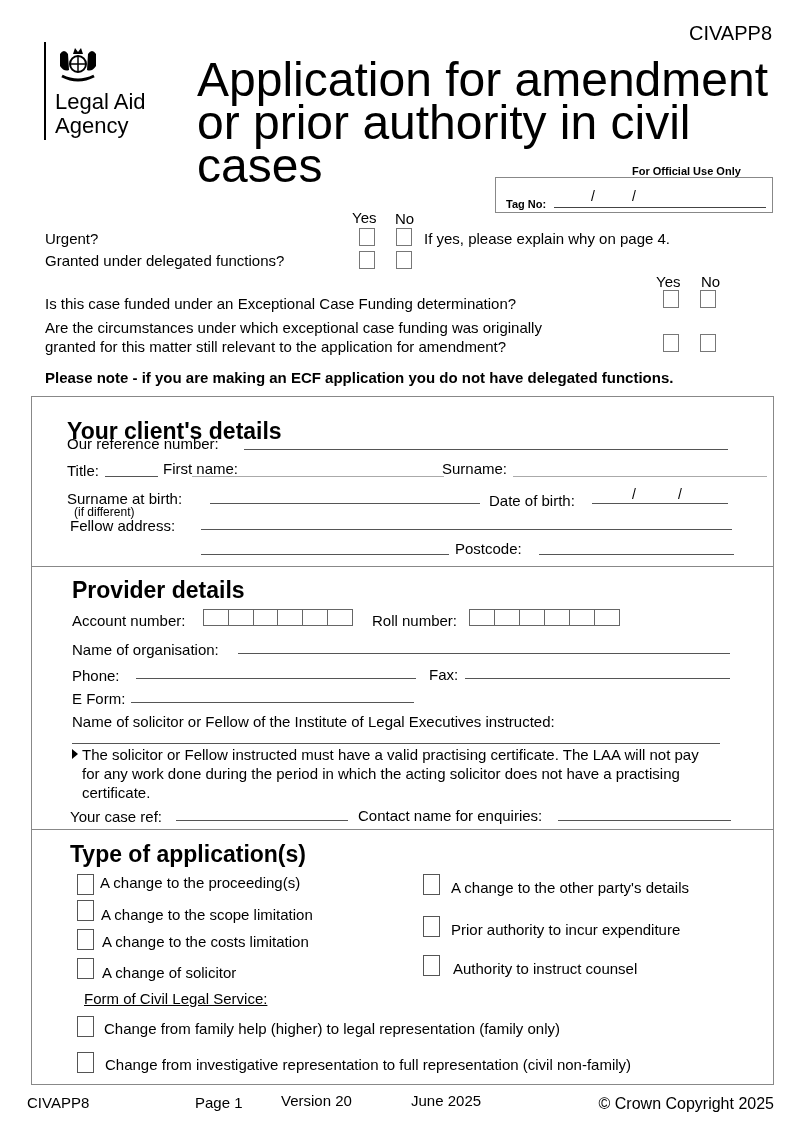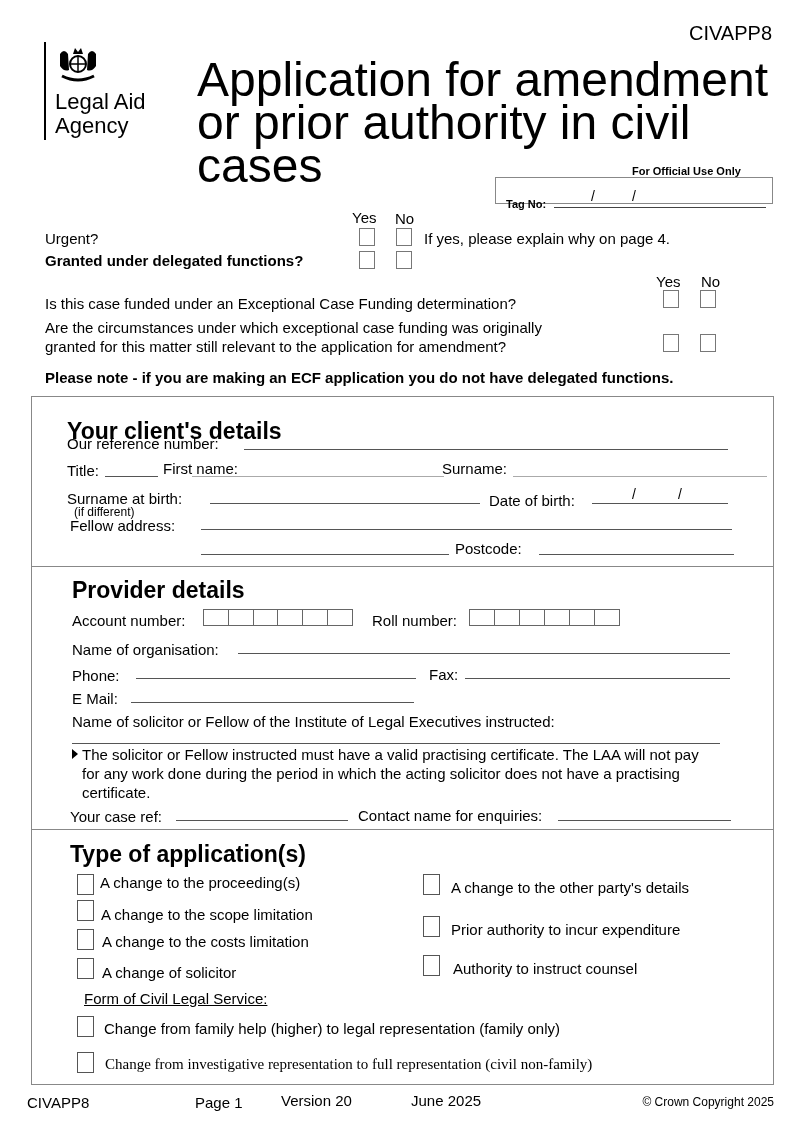--- a/index.html
+++ b/index.html
@@ -37,36 +37,36 @@
   <div style="position:absolute; left:11px; top:72px; font-size:22px; line-height:24px;">Agency</div>
 </div>
 
 <div class="abs" style="left:197px; top:58px; font-size:48px; line-height:43px;">
   <div>Application for amendment</div>
   <div>or prior authority in civil</div>
   <div>cases</div>
 </div>
 
 <div class="abs" style="left:632px; top:165px; font-size:11px; font-weight:bold;">For Official Use Only</div>
-<div class="abs" style="left:495px; top:177px; width:278px; height:27px; border:1px solid #888; box-sizing:border-box;">
+<div class="abs" style="left:495px; top:177px; width:278px; height:36px; border:1px solid #888; box-sizing:border-box;">
   <span style="position:absolute; left:10px; top:20px; font-size:11px; font-weight:bold;">Tag No:</span>
   <div style="position:absolute; left:58px; top:29px; width:212px; border-top:1px solid #444;"></div>
   <span class="slash" style="left:95px; top:10px;">/</span>
   <span class="slash" style="left:136px; top:10px;">/</span>
 </div>
 
 <div class="abs t15" style="left:352px; top:209px;">Yes</div>
 <div class="abs t15" style="left:395px; top:210px;">No</div>
 
 <div class="abs t15" style="left:45px; top:230px;">Urgent?</div>
 <div class="cb" style="left:359px; top:228px;"></div>
 <div class="cb" style="left:396px; top:228px;"></div>
 <div class="abs t15" style="left:424px; top:230px;">If yes, please explain why on page 4.</div>
 
-<div class="abs t15" style="left:45px; top:252px;font-weight:bold;">Granted under delegated functions?</div>
+<div class="abs t15" style="left:45px; top:252px;">Granted under delegated functions?</div>
 <div class="cb" style="left:359px; top:251px;"></div>
 <div class="cb" style="left:396px; top:251px;"></div>
 
 <div class="abs t15" style="left:656px; top:273px;">Yes</div>
 <div class="abs t15" style="left:701px; top:273px;">No</div>
 
 <div class="abs t15" style="left:45px; top:295px;">Is this case funded under an Exceptional Case Funding determination?</div>
 <div class="cb" style="left:663px; top:290px;"></div>
 <div class="cb" style="left:700px; top:290px;"></div>
 
@@ -128,21 +128,21 @@
   </div>
 
   <div class="abs t15" style="left:40px; top:75px;">Name of organisation:</div>
   <div class="line" style="left:206px; top:87px; width:492px;"></div>
 
   <div class="abs t15" style="left:40px; top:101px;">Phone:</div>
   <div class="line" style="left:104px; top:112px; width:280px;"></div>
   <div class="abs t15" style="left:397px; top:100px;">Fax:</div>
   <div class="line" style="left:433px; top:112px; width:265px;"></div>
 
-  <div class="abs t15" style="left:40px; top:124px;">E Mail:</div>
+  <div class="abs t15" style="left:40px; top:124px;">E Form:</div>
   <div class="line" style="left:99px; top:136px; width:283px;"></div>
 
   <div class="abs t15" style="left:40px; top:147px;text-align:right;">Name of solicitor or Fellow of the Institute of Legal Executives instructed:</div>
   <div class="line" style="left:40px; top:177px; width:648px;"></div>
 
   <div class="abs" style="left:40px; top:183px; width:0; height:0; border-left:6px solid #000; border-top:5px solid transparent; border-bottom:5px solid transparent;"></div>
   <div class="abs t15" style="left:50px; top:180px;">The solicitor or Fellow instructed must have a valid practising certificate. The LAA will not pay</div>
   <div class="abs t15" style="left:50px; top:199px;">for any work done during the period in which the acting solicitor does not have a practising</div>
   <div class="abs t15" style="left:50px; top:218px;">certificate.</div>
 
@@ -175,20 +175,20 @@
 
   <div class="cb cb-big" style="left:391px; top:125px;"></div>
   <div class="abs t15" style="left:421px; top:130px;">Authority to instruct counsel</div>
 
   <div class="abs t15" style="left:52px; top:160px; text-decoration:underline;">Form of Civil Legal Service:</div>
 
   <div class="cb cb-big" style="left:45px; top:186px;"></div>
   <div class="abs t15" style="left:72px; top:190px;">Change from family help (higher) to legal representation (family only)</div>
 
   <div class="cb cb-big" style="left:45px; top:222px;"></div>
-  <div class="abs t15" style="left:73px; top:226px;font-family:Liberation Serif, serif;">Change from investigative representation to full representation (civil non-family)</div>
+  <div class="abs t15" style="left:73px; top:226px;">Change from investigative representation to full representation (civil non-family)</div>
 </div>
 
 <div class="abs t15" style="left:27px; top:1094px;">CIVAPP8</div>
 <div class="abs t15" style="left:195px; top:1094px;">Page 1</div>
 <div class="abs t15" style="left:281px; top:1092px;">Version 20</div>
 <div class="abs t15" style="left:411px; top:1092px;">June 2025</div>
-<div class="abs" style="right:26px; top:1095px; font-size:12px;text-align:center;">© Crown Copyright 2025</div>
+<div class="abs" style="right:26px; top:1095px; font-size:16px;text-align:center;">© Crown Copyright 2025</div>
 
 </body></html>

